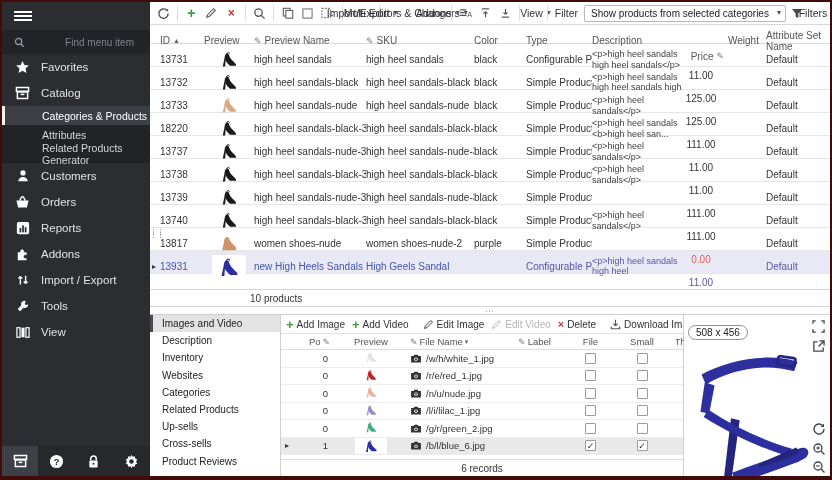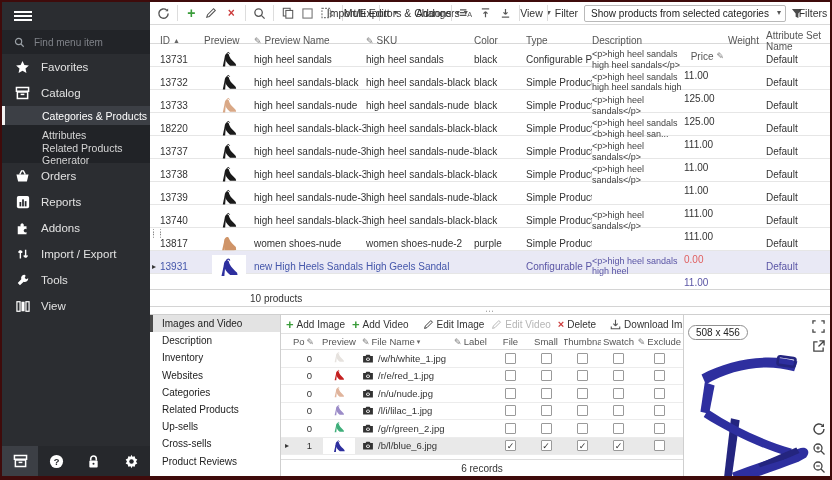--- a/index.html
+++ b/index.html
@@ -6,21 +6,21 @@
   html,body { background:#666; }
   body { font-family:"Liberation Sans", sans-serif; }
   .window{ width:832px; height:480px; background:#fff; border:2px solid #3f0b0b; border-bottom-width:4px;
            display:flex; overflow:hidden; position:relative; }
 
   
   .sidebar{ width:148px; flex-shrink:0; background:#2b2d31; color:#d8d8d8; display:flex; flex-direction:column; position:relative; }
   .hamburger{ height:28px; display:flex; align-items:center; padding-left:12px; cursor:pointer; }
   .hamburger span{ display:block; width:18px; height:2px; background:#fff; margin:2px 0; }
   .side-search{ height:24px; background:#222428; display:flex; align-items:center; padding-left:10px; gap:7px; }
-  .side-search input{ background:transparent; border:none; outline:none; color:#cfcfcf; font-size:10px; width:100px; }
+  .side-search input{ background:transparent; border:none; outline:none; color:#cfcfcf; font-size:10px; width:100px;text-align:right; }
   .side-search input::placeholder{ color:#7f8288; }
   .nav-item{ height:26px; display:flex; align-items:center; gap:11px; padding-left:13px; font-size:11.5px; cursor:pointer; color:#e2e2e2;}
   .nav-sub{ height:19px; background:#212327; padding-left:40px; font-size:10.5px; display:flex; align-items:center; cursor:pointer; color:#d5d5d5; position:relative;}
   .nav-sub.active{ background:#3c3f45; color:#fff; }
   .nav-sub.active::before{ content:""; position:absolute; left:0; top:0; bottom:0; width:3px; background:#f2f2f2; }
   .nav-icon{ width:15px; height:15px; display:flex; align-items:center; justify-content:center; flex-shrink:0; }
   .side-bottom{ margin-top:auto; height:30px; background:#26282c; display:flex; align-items:center; }
   .side-bottom .tile{ width:36px; height:30px; display:flex; align-items:center; justify-content:center; cursor:pointer; }
   .side-bottom .tile.active{ background:#3c3f45; }
   .side-bottom .rest{ flex:1; display:flex; justify-content:space-around; align-items:center; }
@@ -41,21 +41,21 @@
   .grid{ flex-shrink:0; }
   .g-cols{ display:grid; grid-template-columns:10px 44px 50px 112px 108px 52px 66px 92px 44px 38px auto; align-items:center; }
   .g-head{ height:19px; border-bottom:1px solid #d9d9d9; font-size:10px; color:#555; }
   .g-head .cell{ display:flex; align-items:center; gap:3px; overflow:hidden; }
   .g-row{ height:23px; border-bottom:1px solid #e6e6e6; font-size:10px; color:#333; cursor:pointer; }
   .g-row .cell{ overflow:hidden; white-space:nowrap; }
   .g-row .desc{ white-space:normal; font-size:9px; line-height:1.15; max-height:21px; color:#444; }
   .g-row.sel{ background:#e9e9f5; color:#5a55a5; }
   .g-row.sel .desc{ color:#5a55a5; }
   .g-row.sel .link{ color:#4456aa; }
-  .price-cell{ text-align:left; padding-right:10px;margin-top:31px; }
+  .price-cell{ text-align:center; padding-right:10px;margin-top:31px; }
   .price-red{ color:#e06060; }
   .pencil{ color:#777; font-size:9px; }
   .sortmark{ font-size:7px; color:#666; }
   .rowmark{ font-size:8px; color:#333; padding-left:2px; }
   .prev-tile{ display:flex; align-items:center; justify-content:center; }
   .prev-tile .tilebg{ background:#fff; padding:0 5px; display:flex; align-items:center; }
 
   .products-footer{ margin-top:15px; height:18px; border-top:1px solid #d4d4d4; border-bottom:1px solid #d4d4d4; display:flex; align-items:center; font-size:10px; color:#333; padding-left:100px; flex-shrink:0; background:#fff;}
   .h-handle{ height:7px; display:flex; align-items:center; justify-content:center; color:#888; font-size:9px; letter-spacing:1px; flex-shrink:0; }
   .v-handle{ position:absolute; left:0; top:228px; width:6px; color:#555; font-size:7px; line-height:3px; }
@@ -65,21 +65,21 @@
   .tabs{ width:131px; border-right:1px solid #cfcfcf; flex-shrink:0; }
   .tab{ height:17.2px; display:flex; align-items:center; padding-left:12px; font-size:10px; color:#222; cursor:pointer; position:relative;text-align:right; }
   .tab.active{ background:#e3e3e3; }
   .tab.active::before{ content:""; position:absolute; left:0; top:0; bottom:0; width:3px; background:#4a4a4a; }
 
   .images-panel{ flex:1; display:flex; flex-direction:column; min-width:0; border-right:1px solid #cfcfcf; }
   .img-toolbar{ height:19px; display:flex; align-items:center; font-size:10px; color:#333; padding:0 3px; gap:3px; border-bottom:1px solid #e2e2e2; white-space:nowrap; overflow:hidden;}
   .ibtn{ display:flex; align-items:center; gap:3px; cursor:pointer; padding:0 2px; height:16px;}
   .ibtn.disabled{ color:#b5b5b5; cursor:default; }
   .isep{ width:1px; height:14px; background:#ddd; margin:0 2px;}
-  .i-cols{ display:grid; grid-template-columns:10px 25px 46px 86px 45px 35px 36px 37px 35px auto; align-items:center; }
+  .i-cols{ display:grid; grid-template-columns:10px 25px 46px 86px 45px 35px 36px 37px 35px auto; align-items:center;gap:16px; }
   .i-head{ height:16px; border-bottom:1px solid #ddd; font-size:9.5px; color:#555; }
   .i-head .cell{ display:flex; align-items:center; justify-content:center; gap:2px; overflow:hidden;}
   .i-head .cell.l{ justify-content:flex-start; }
   .i-row{ height:17.5px; border-bottom:1px solid #ececec; font-size:9.5px; color:#333; cursor:pointer; }
   .i-row.sel{ background:#e9e9e9; }
   .i-row .cell{ display:flex; align-items:center; justify-content:center; overflow:hidden; }
   .i-row .cell.l{ justify-content:flex-start; }
   .i-row .pos{ justify-content:flex-end; padding-right:4px; }
   .cb{ width:11px; height:11px; border:1px solid #9a9a9a; background:#fff; display:flex; align-items:center; justify-content:center; font-size:9px; color:#333; border-radius:1px;}
   .records-footer{ margin-top:auto; height:17px; border-top:1px solid #ddd; display:flex; align-items:center; justify-content:center; font-size:10px; color:#333; }
@@ -126,20 +126,29 @@
             <svg width="15" height="14" viewBox="0 0 16 15">
               <path d="M1.5 1.5h13v4h-13z M2.5 6.5h11v7h-11z" fill="none" stroke="#fff" stroke-width="1.6"></path>
               <path d="M6 9h4" stroke="#fff" stroke-width="1.6"></path>
             </svg>
           </span>
           <span>Catalog</span>
         </div>
         <div class="nav-sub active">Categories &amp; Products</div>
         <div class="nav-sub">Attributes</div>
         <div class="nav-sub">Related Products Generator</div>
+        <div class="nav-item">
+          <span class="nav-icon">
+            <svg width="14" height="14" viewBox="0 0 16 16">
+              <circle cx="8" cy="4.5" r="3" fill="#fff"></circle>
+              <path d="M2.5 14c.5-3.5 3-5 5.5-5s5 1.5 5.5 5z" fill="#fff"></path>
+            </svg>
+          </span>
+          <span>Customers</span>
+        </div>
         <div class="nav-item">
           <span class="nav-icon">
             <svg width="15" height="14" viewBox="0 0 16 15">
               <path d="M5 6 7 2h2l2 4" fill="none" stroke="#fff" stroke-width="1.5"></path>
               <path d="M1.5 6h13l-1.8 7.5H3.3z" fill="#fff"></path>
             </svg>
           </span>
           <span>Orders</span>
         </div>
         <div class="nav-item">

